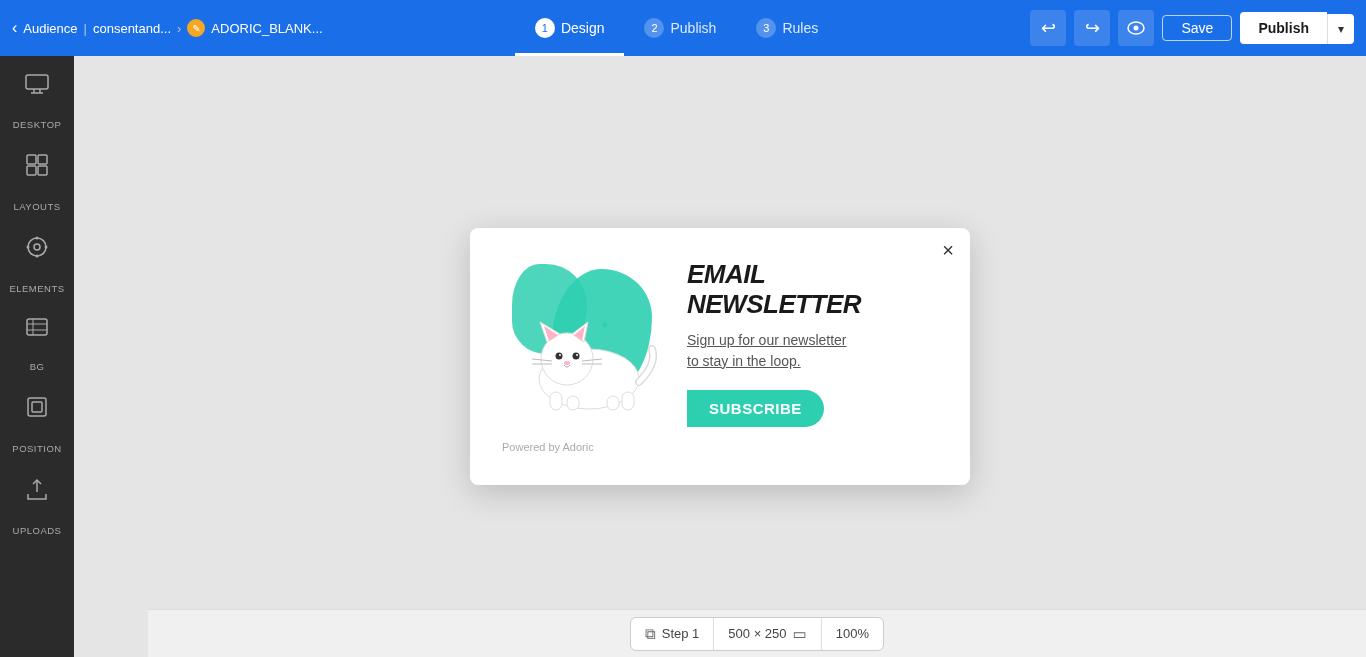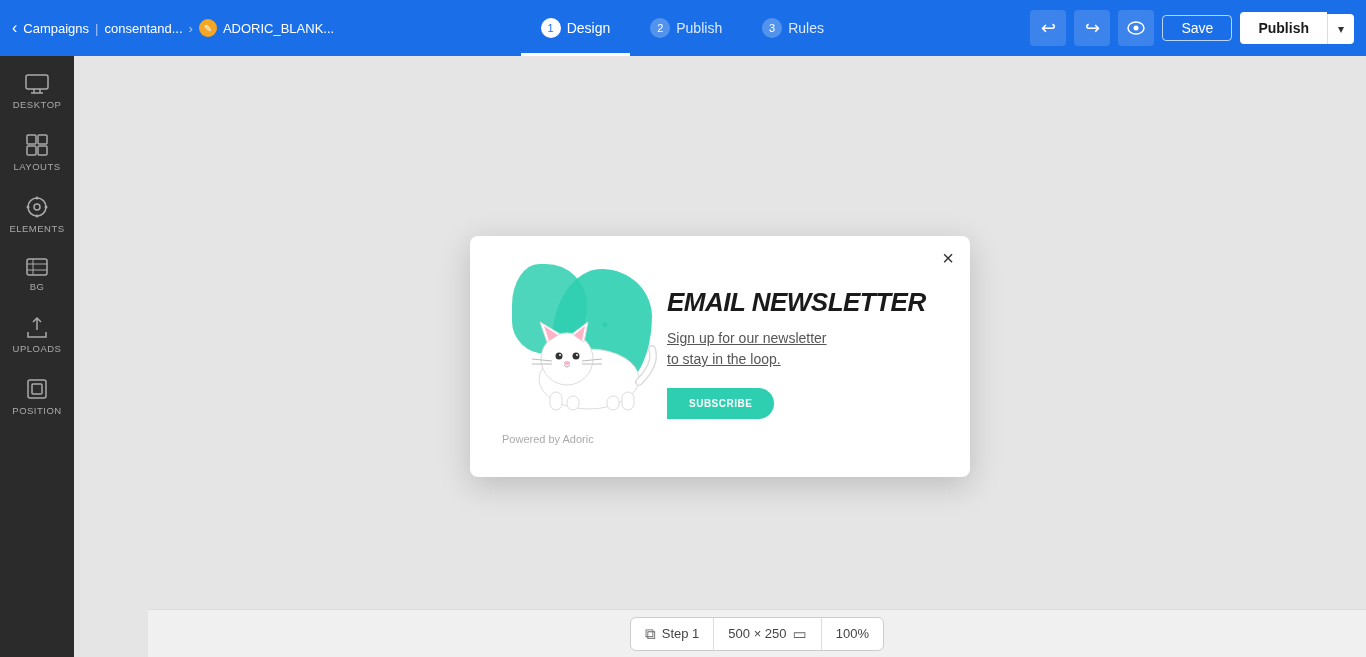--- a/index.html
+++ b/index.html
@@ -28,68 +28,68 @@
     .save-btn { background: transparent; border: 1.5px solid rgba(255,255,255,0.7); color: #fff; padding: 4px 18px; border-radius: 4px; cursor: pointer; font-size: 14px; font-weight: 500; }
     .publish-group { display: flex; align-items: flex-end; }
     .publish-btn { background: #fff; color: #1a1a1a; border: none; padding: 8px 18px; border-radius: 4px 0 0 4px; cursor: pointer; font-size: 14px; font-weight: 600; }
     .publish-dropdown { background: #fff; border: none; border-left: 1px solid #ddd; padding: 8px 10px; border-radius: 0 4px 4px 0; cursor: pointer; font-size: 12px; color: #333; }
 
     
     .main { display: flex; height: calc(657px - 56px); }
 
     
     .sidebar { width: 74px; background: #2b2b2b; display: flex; flex-direction: column; align-items: center; padding: 8px 0; gap: 4px; }
-    .sidebar-item { display: flex; flex-direction: column; align-items: center; gap: 0; padding: 10px 6px; cursor: pointer; color: #aaa; font-size: 9.5px; text-transform: uppercase; letter-spacing: 0.5px; width: 100%; text-align: center; border-radius: 4px; }
+    .sidebar-item { display: flex; flex-direction: column; align-items: center; gap: 20px; padding: 10px 6px; cursor: pointer; color: #aaa; font-size: 9.5px; text-transform: uppercase; letter-spacing: 0.5px; width: 100%; text-align: center; border-radius: 4px; }
     .sidebar-item .si-icon { font-size: 20px; }
 
     
     .canvas { flex: 1; background: #e5e5e5; display: flex; align-items: center; justify-content: center; position: relative; }
 
     
     .popup-wrapper { position: relative; }
     .popup {
       background: #fff; border-radius: 8px;
       box-shadow: 0 8px 32px rgba(0,0,0,0.18);
       width: 500px; padding: 28px 32px 32px;
       position: relative;
     }
     .popup-close { position: absolute; top: 12px; right: 16px; background: none; border: none; font-size: 20px; cursor: pointer; color: #333; line-height: 1; }
-    .popup-content { display: flex; align-items: flex-end; }
+    .popup-content { display: flex; align-items: center; gap: 20px; }
     .popup-illustration { flex-shrink: 0; width: 165px; height: 155px; position: relative; }
     
     .blob1 { position: absolute; top: 5px; left: 50px; width: 100px; height: 120px; background: #2ecfb0; border-radius: 50% 50% 40% 60% / 60% 40% 60% 40%; opacity: 0.9; }
     .blob2 { position: absolute; top: 0; left: 10px; width: 75px; height: 90px; background: #2ecfb0; border-radius: 40% 60% 50% 50% / 50% 50% 60% 40%; opacity: 0.85; }
     
     .cat-svg { position: absolute; bottom: 5px; left: 10px; }
     .popup-text-area { flex: 1; padding-top: 4px; }
     .popup-title { font-size: 26px; font-weight: 900; color: #1a1a1a; line-height: 1.15; font-style: italic; letter-spacing: -0.5px; text-transform: uppercase; margin-bottom: 10px; }
     .popup-subtitle { font-size: 14px; color: #555; line-height: 1.5; margin-bottom: 18px; text-decoration: underline; }
     .popup-form { display: flex; gap: 0; margin-top: 8px; }
     .popup-input { flex: 1; padding: 10px 18px; border: 1.5px solid #ccc; border-radius: 30px 0 0 30px; font-size: 14px; outline: none; color: #888; }
-    .popup-submit { background: #2ecfb0; color: #fff; border: none; padding: 10px 22px; border-radius: 0 30px 30px 0; font-size: 10px; font-weight: 700; cursor: pointer; letter-spacing: 0.5px; white-space: nowrap; }
+    .popup-submit { background: #2ecfb0; color: #fff; border: none; padding: 10px 22px; border-radius: 0 30px 30px 0; font-size: 15px; font-weight: 700; cursor: pointer; letter-spacing: 0.5px; white-space: nowrap; }
     .powered-by { margin-top: 14px; font-size: 11px; color: #aaa; }
 
     
     .bottom-bar {
       position: absolute; bottom: 0; left: 74px; right: 0;
       height: 48px; background: #f0f0f0; border-top: 1px solid #ddd;
       display: flex; align-items: center; justify-content: center; gap: 0;
     }
     .bottom-bar-inner { display: flex; align-items: center; background: #fff; border: 1px solid #ccc; border-radius: 6px; overflow: hidden; }
     .bb-item { display: flex; align-items: center; gap: 6px; padding: 7px 14px; font-size: 13px; color: #444; border-right: 1px solid #ddd; }
     .bb-item:last-child { border-right: none; }
     .bb-item .bb-icon { font-size: 15px; color: #666; }
   </style>
 </head>
 <body>
 
 <div class="topbar">
   <div class="topbar-left">
     <span class="chevron-left">‹</span>
-    <span class="campaigns-link">Campaigns</span>
+    <span class="campaigns-link">Audience</span>
     <span class="separator">|</span>
     <span class="breadcrumb-item">consentand...</span>
     <span class="separator">›</span>
     <span class="dot-icon">✎</span>
     <span class="breadcrumb-item">ADORIC_BLANK...</span>
   </div>
 
   <div class="topbar-center">
     <div class="tab-item active">
       <span class="tab-num">1</span>
@@ -166,36 +166,36 @@
             <rect x="1" y="1" width="20" height="16" rx="2" stroke="#aaa" stroke-width="1.5" fill="none"></rect>
             <line x1="1" y1="6" x2="21" y2="6" stroke="#aaa" stroke-width="1"></line>
             <line x1="1" y1="12" x2="21" y2="12" stroke="#aaa" stroke-width="1"></line>
             <line x1="7" y1="1" x2="7" y2="17" stroke="#aaa" stroke-width="1"></line>
           </svg>
       </span>
       <span>BG</span>
     </div>
     <div class="sidebar-item">
       <span class="si-icon">
+        <svg width="22" height="22" viewBox="0 0 22 22" fill="none">
+            <rect x="2" y="2" width="18" height="18" rx="2" stroke="#aaa" stroke-width="1.5" fill="none"></rect>
+            <rect x="6" y="6" width="10" height="10" rx="1" stroke="#aaa" stroke-width="1.5" fill="none"></rect>
+          </svg>
+      </span>
+      <span>POSITION</span>
+    </div>
+    <div class="sidebar-item">
+      <span class="si-icon">
         <svg width="20" height="22" viewBox="0 0 20 22" fill="none">
             <polyline points="10,2 10,14" stroke="#aaa" stroke-width="1.5"></polyline>
             <polyline points="6,6 10,2 14,6" stroke="#aaa" stroke-width="1.5" fill="none"></polyline>
             <polyline points="1,16 1,21 19,21 19,16" stroke="#aaa" stroke-width="1.5" fill="none"></polyline>
           </svg>
       </span>
       <span>UPLOADS</span>
-    </div>
-    <div class="sidebar-item">
-      <span class="si-icon">
-        <svg width="22" height="22" viewBox="0 0 22 22" fill="none">
-            <rect x="2" y="2" width="18" height="18" rx="2" stroke="#aaa" stroke-width="1.5" fill="none"></rect>
-            <rect x="6" y="6" width="10" height="10" rx="1" stroke="#aaa" stroke-width="1.5" fill="none"></rect>
-          </svg>
-      </span>
-      <span>POSITION</span>
     </div>
   </div>
 
   <div class="canvas">
 
     <div class="popup-wrapper">
       <div class="popup">
         <button class="popup-close">×</button>
         <div class="popup-content">
 

